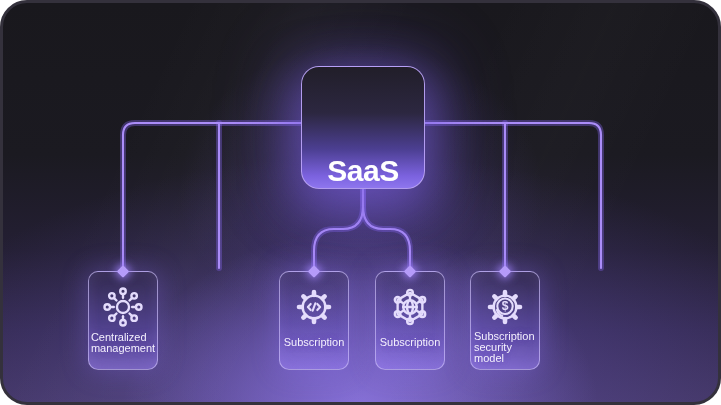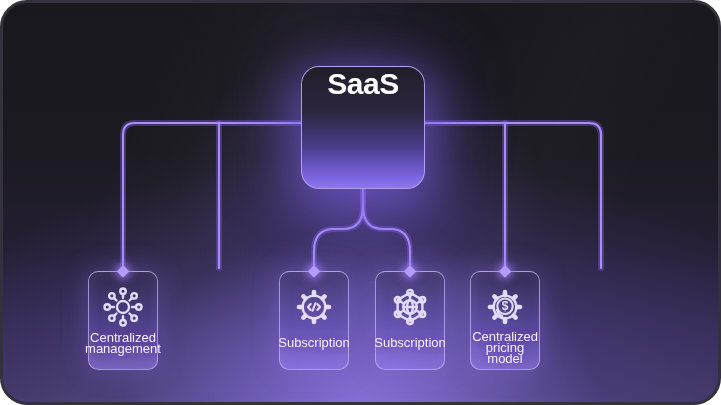--- a/index.html
+++ b/index.html
@@ -21,42 +21,42 @@
       linear-gradient(115deg, transparent 55%, rgba(255,255,255,0.016) 68%, transparent 80%);
   }
   svg.wires{position:absolute;left:0;top:0;z-index:1;}
   .wire-halo{stroke:rgba(134,103,244,0.35);stroke-width:6;fill:none;stroke-linecap:round;}
   .wire{stroke:#ab8df8;stroke-width:2.1;fill:none;stroke-linecap:round;}
   .root-node{
     position:absolute;left:298px;top:63px;width:124px;height:123px;z-index:2;
     border-radius:18px;border:1.5px solid rgba(185,162,248,0.95);box-sizing:border-box;
     background:linear-gradient(180deg,#211e29 0%,#2c2740 38%,#4c3f92 68%,#7b62de 90%,#8e76ee 100%);
     box-shadow:0 14px 48px 8px rgba(128,100,235,0.50), 0 0 70px 18px rgba(112,87,212,0.28);
-    display:flex;align-items:flex-start;justify-content:center;
+    display:flex;align-items:flex-end;justify-content:center;
   }
   .root-title{color:#ffffff;font-size:30px;font-weight:bold;letter-spacing:-0.5px;}
   .node{
     position:absolute;top:268px;width:70px;height:99px;z-index:2;
     border-radius:10px;border:1px solid rgba(203,188,250,0.70);box-sizing:border-box;
     background:linear-gradient(185deg, rgba(42,36,62,0.25) 0%, rgba(101,81,192,0.38) 55%, rgba(151,125,242,0.58) 100%);
     box-shadow:0 0 26px 2px rgba(137,110,238,0.30), inset 0 0 14px rgba(170,145,250,0.14);
     display:flex;flex-direction:column;align-items:center;padding-top:13px;
   }
   .n1{left:85px}.n2{left:181px}.n3{left:276px}.n4{left:372px}.n5{left:467px}.n6{left:563px}
   .diamond{
     position:absolute;top:-5px;left:50%;width:9px;height:9px;
     transform:translateX(-50%) rotate(45deg);background:#b59bf9;border-radius:1.5px;
     box-shadow:0 0 8px 2px rgba(160,130,250,0.85);
   }
   .icon{width:44px;height:44px;flex:none;}
   .icon *{vector-effect:none;}
   .ic{stroke:#e4dcfc;fill:none;stroke-width:1.3;stroke-linecap:round;stroke-linejoin:round;}
   .tooth{stroke:#e4dcfc;fill:none;stroke-width:2.5;stroke-linecap:round;}
   .label{
-    margin-top:2px;color:#f4f0fd;font-size:13px;line-height:11px;text-align:center;
+    margin-top:2px;color:#f4f0fd;font-size:11px;line-height:11px;text-align:left;
     padding:0 3px;min-height:23px;display:flex;align-items:center;justify-content:center;
     text-shadow:0 0 6px rgba(90,60,180,0.6);
   }
 </style>
 </head>
 <body>
 
 <div class="stage">
   <div class="card">
 
@@ -159,18 +159,18 @@
         <line class="tooth" x1="12" y1="18.6" x2="12" y2="20.2"></line>
         <line class="tooth" x1="7.33" y1="16.67" x2="6.2" y2="17.8"></line>
         <line class="tooth" x1="5.4" y1="12" x2="3.8" y2="12"></line>
         <line class="tooth" x1="7.33" y1="7.33" x2="6.2" y2="6.2"></line>
         <line class="tooth" x1="12" y1="5.4" x2="12" y2="3.8"></line>
         <line class="tooth" x1="16.67" y1="7.33" x2="17.8" y2="6.2"></line>
         <circle class="ic" style="stroke-width:1.15" cx="12" cy="11.6" r="4.2"></circle>
         <path class="ic" style="stroke-width:1.15" d="M7.6 13.6 Q8.3 16.1 10.5 16.9"></path>
         <text x="12" y="13.9" font-size="6.6" font-weight="bold" text-anchor="middle" fill="#e4dcfc">$</text>
       </svg>
-      <div class="label">Centralized pricing model</div>
+      <div class="label">Subscription security model</div>
     </div>
 
 
   </div>
 </div>
 
 </body></html>

